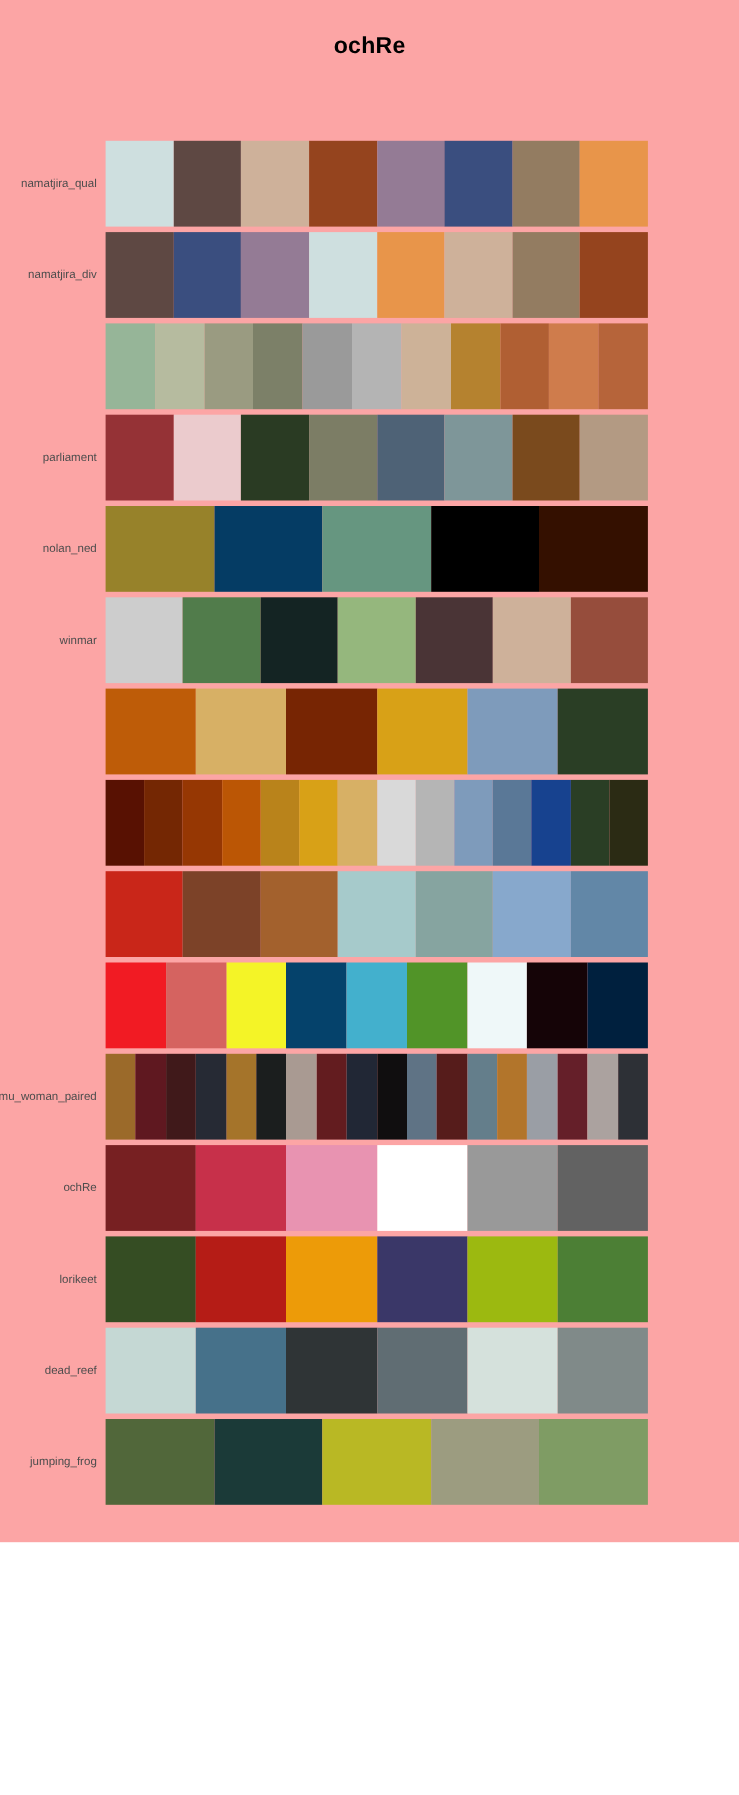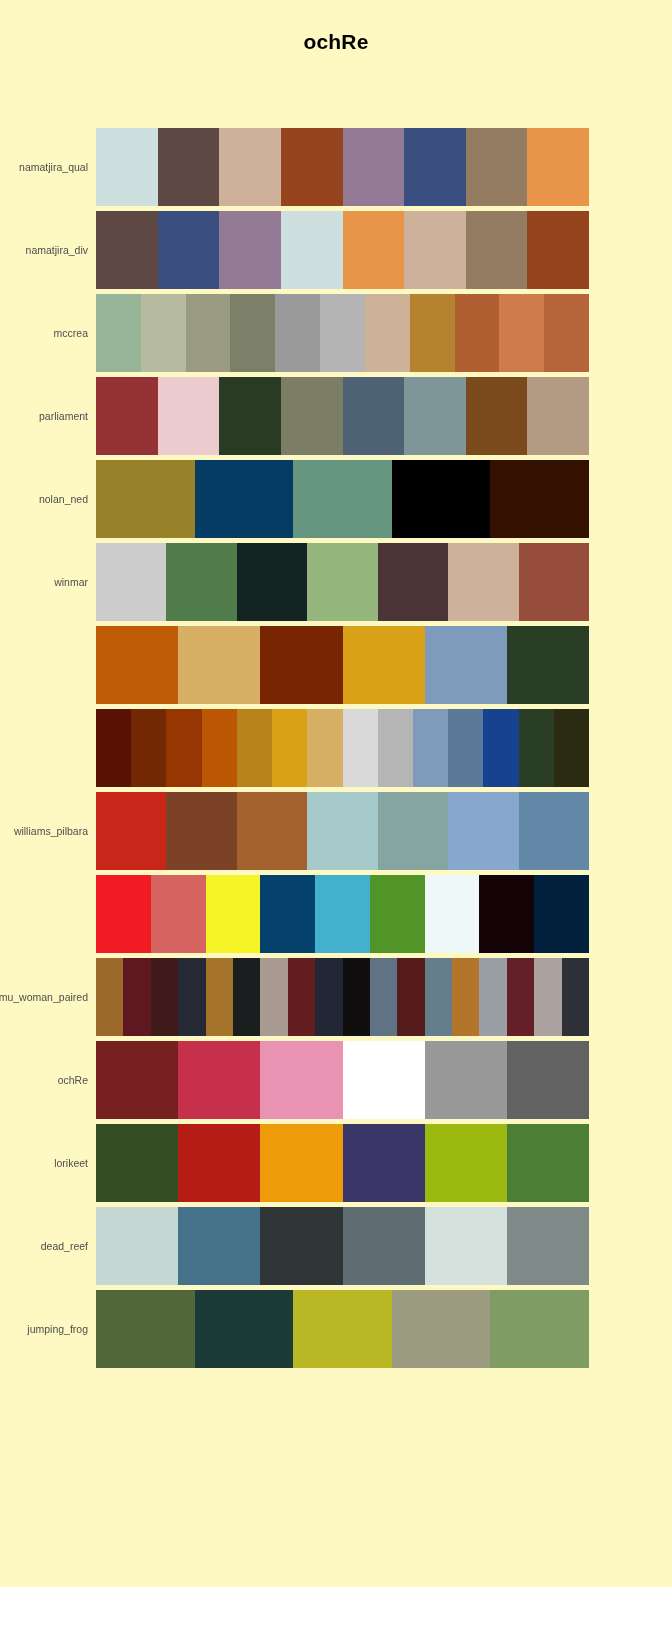--- a/index.html
+++ b/index.html
@@ -9,22 +9,22 @@
   }
   body {
     width: 672px;
     height: 1632px;
     font-family: "Liberation Sans", sans-serif;
     overflow: hidden;
   }
   #viz {
     position: relative;
     width: 672px;
-    height: 1587px;
-    background: #fef9c3;
+    height: 1402px;
+    background: #fca5a5;
   }
   #plot-title {
     position: absolute;
     top: 30px;
     left: 0;
     width: 672px;
     text-align: center;
     font-size: 21px;
     font-weight: bold;
     color: #000000;
@@ -97,21 +97,20 @@
           <div class="swatch" style="background-color: rgb(58, 78, 127);"></div>
           <div class="swatch" style="background-color: rgb(148, 123, 149);"></div>
           <div class="swatch" style="background-color: rgb(206, 223, 223);"></div>
           <div class="swatch" style="background-color: rgb(232, 149, 74);"></div>
           <div class="swatch" style="background-color: rgb(206, 177, 154);"></div>
           <div class="swatch" style="background-color: rgb(147, 124, 97);"></div>
           <div class="swatch" style="background-color: rgb(149, 68, 30);"></div>
         </div>
       </div>
       <div class="palette-row">
-        <div class="row-label">mccrea</div>
         <div class="swatch-strip">
           <div class="swatch" style="background-color: rgb(150, 181, 152);"></div>
           <div class="swatch" style="background-color: rgb(182, 187, 159);"></div>
           <div class="swatch" style="background-color: rgb(154, 155, 129);"></div>
           <div class="swatch" style="background-color: rgb(124, 128, 104);"></div>
           <div class="swatch" style="background-color: rgb(154, 154, 154);"></div>
           <div class="swatch" style="background-color: rgb(180, 180, 180);"></div>
           <div class="swatch" style="background-color: rgb(205, 178, 152);"></div>
           <div class="swatch" style="background-color: rgb(181, 130, 47);"></div>
           <div class="swatch" style="background-color: rgb(176, 95, 51);"></div>
@@ -176,21 +175,20 @@
           <div class="swatch" style="background-color: rgb(217, 217, 217);"></div>
           <div class="swatch" style="background-color: rgb(181, 181, 181);"></div>
           <div class="swatch" style="background-color: rgb(126, 155, 187);"></div>
           <div class="swatch" style="background-color: rgb(90, 120, 151);"></div>
           <div class="swatch" style="background-color: rgb(23, 66, 143);"></div>
           <div class="swatch" style="background-color: rgb(42, 62, 37);"></div>
           <div class="swatch" style="background-color: rgb(43, 43, 20);"></div>
         </div>
       </div>
       <div class="palette-row">
-        <div class="row-label">williams_pilbara</div>
         <div class="swatch-strip">
           <div class="swatch" style="background-color: rgb(201, 38, 25);"></div>
           <div class="swatch" style="background-color: rgb(124, 66, 40);"></div>
           <div class="swatch" style="background-color: rgb(163, 97, 45);"></div>
           <div class="swatch" style="background-color: rgb(166, 202, 203);"></div>
           <div class="swatch" style="background-color: rgb(134, 164, 160);"></div>
           <div class="swatch" style="background-color: rgb(135, 168, 204);"></div>
           <div class="swatch" style="background-color: rgb(98, 135, 167);"></div>
         </div>
       </div>

